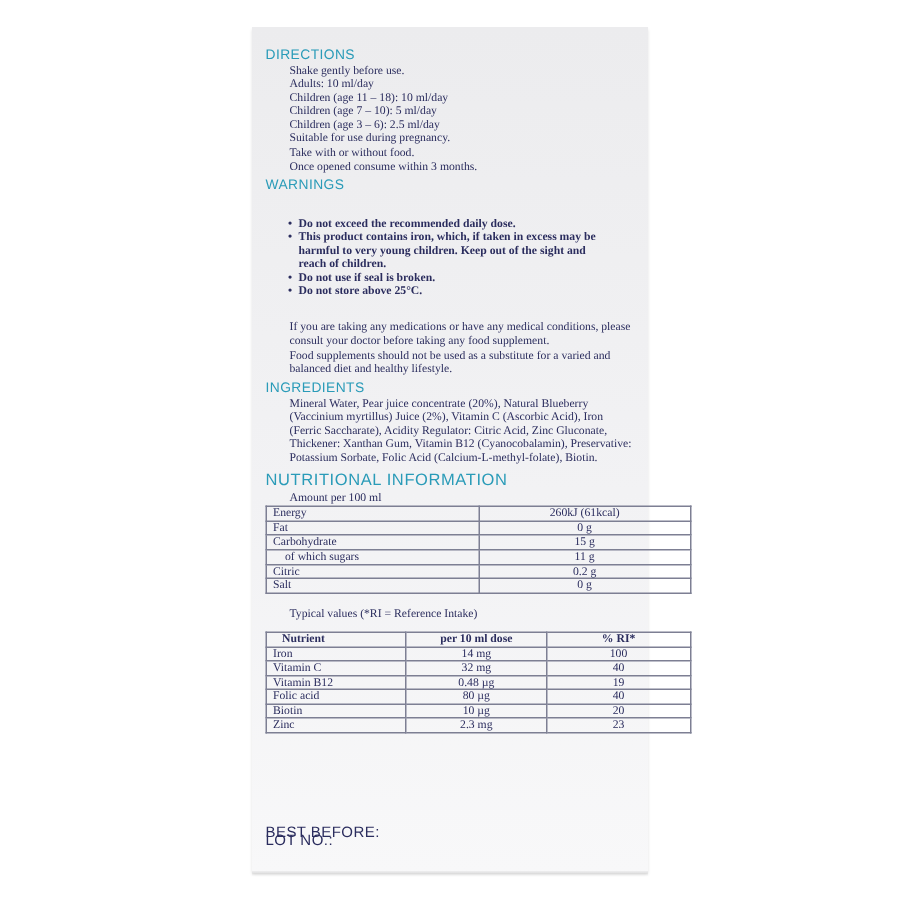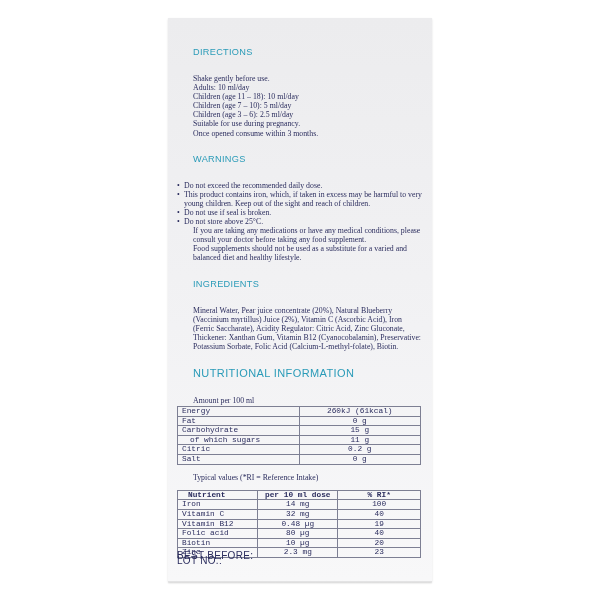--- a/index.html
+++ b/index.html
@@ -16,31 +16,31 @@
     content: ""; position: absolute; left: 0; right: 0; bottom: -2px; height: 3px;
     background: linear-gradient(to bottom, rgba(0,0,0,0.10), rgba(0,0,0,0));
   }
   .content {
     position: absolute; left: 177px; top: 31px; width: 248px;
     color: #2b2d5e; font-size: 7.8px; line-height: 9.1px;
     font-family: "Liberation Serif", serif;
   }
   .h {
     font-family: "Liberation Sans", sans-serif; color: #2a9bb8; font-size: 9.2px;
-    letter-spacing: 0.3px; line-height: 11px; margin: 16px;
+    letter-spacing: 0.3px; line-height: 11px; margin: 0;
   }
   .h.big { font-size: 11px; line-height: 13px; letter-spacing: 0.4px; }
   .p { margin: 0; white-space: pre-line; padding-left: 16px; }
-  ul.w { list-style: none; margin: 0; padding: 0; }
+  ul.w { list-style: none; margin: 15px; padding: 0; font-weight: bold; }
   ul.w li { position: relative; padding-left: 7px; }
   ul.w li:before { content: "•"; position: absolute; left: 0; }
   .sec { margin-bottom: 3px; }
   table {
-    border-collapse: collapse; width: 244px; font-size: 7.8px; line-height: 8.6px;
-    color: #2b2d5e; font-family: Liberation Mono, monospace;
+    border-collapse: collapse; width: 284px; font-size: 7.8px; line-height: 8.6px;
+    color: #2b2d5e; font-family: Liberation Serif, serif;
   }
   td, th { border: 1px solid #7d7f93; padding: 0 4px; }
   td.c, th.c { text-align: center; }
   th { font-weight: bold; text-align: left; }
   td.ind { padding-left: 12px; }
   .bb {
     font-family: "Liberation Sans", sans-serif; font-size: 10px; color: #2b2d5e;
     letter-spacing: 0.3px; position: absolute; left: 177px;
   }
 </style>
@@ -51,20 +51,21 @@
 
 <div class="content">
   <div class="sec">
     <p class="h">DIRECTIONS</p>
     <p class="p">Shake gently before use.</p>
     <p class="p">Adults: 10 ml/day</p>
     <p class="p">Children (age 11 – 18): 10 ml/day</p>
     <p class="p">Children (age 7 – 10): 5 ml/day</p>
     <p class="p">Children (age 3 – 6): 2.5 ml/day</p>
     <p class="p">Suitable for use during pregnancy.</p>
+    <p class="p">Take with or without food.</p>
     <p class="p">Once opened consume within 3 months.</p>
   </div>
 
   <div class="sec">
     <p class="h">WARNINGS</p>
     <ul class="w">
       <li>Do not exceed the recommended daily dose.</li>
       <li>This product contains iron, which, if taken in excess may be harmful to very young children. Keep out of the sight and reach of children.</li>
       <li>Do not use if seal is broken.</li>
       <li>Do not store above 25°C.</li>

